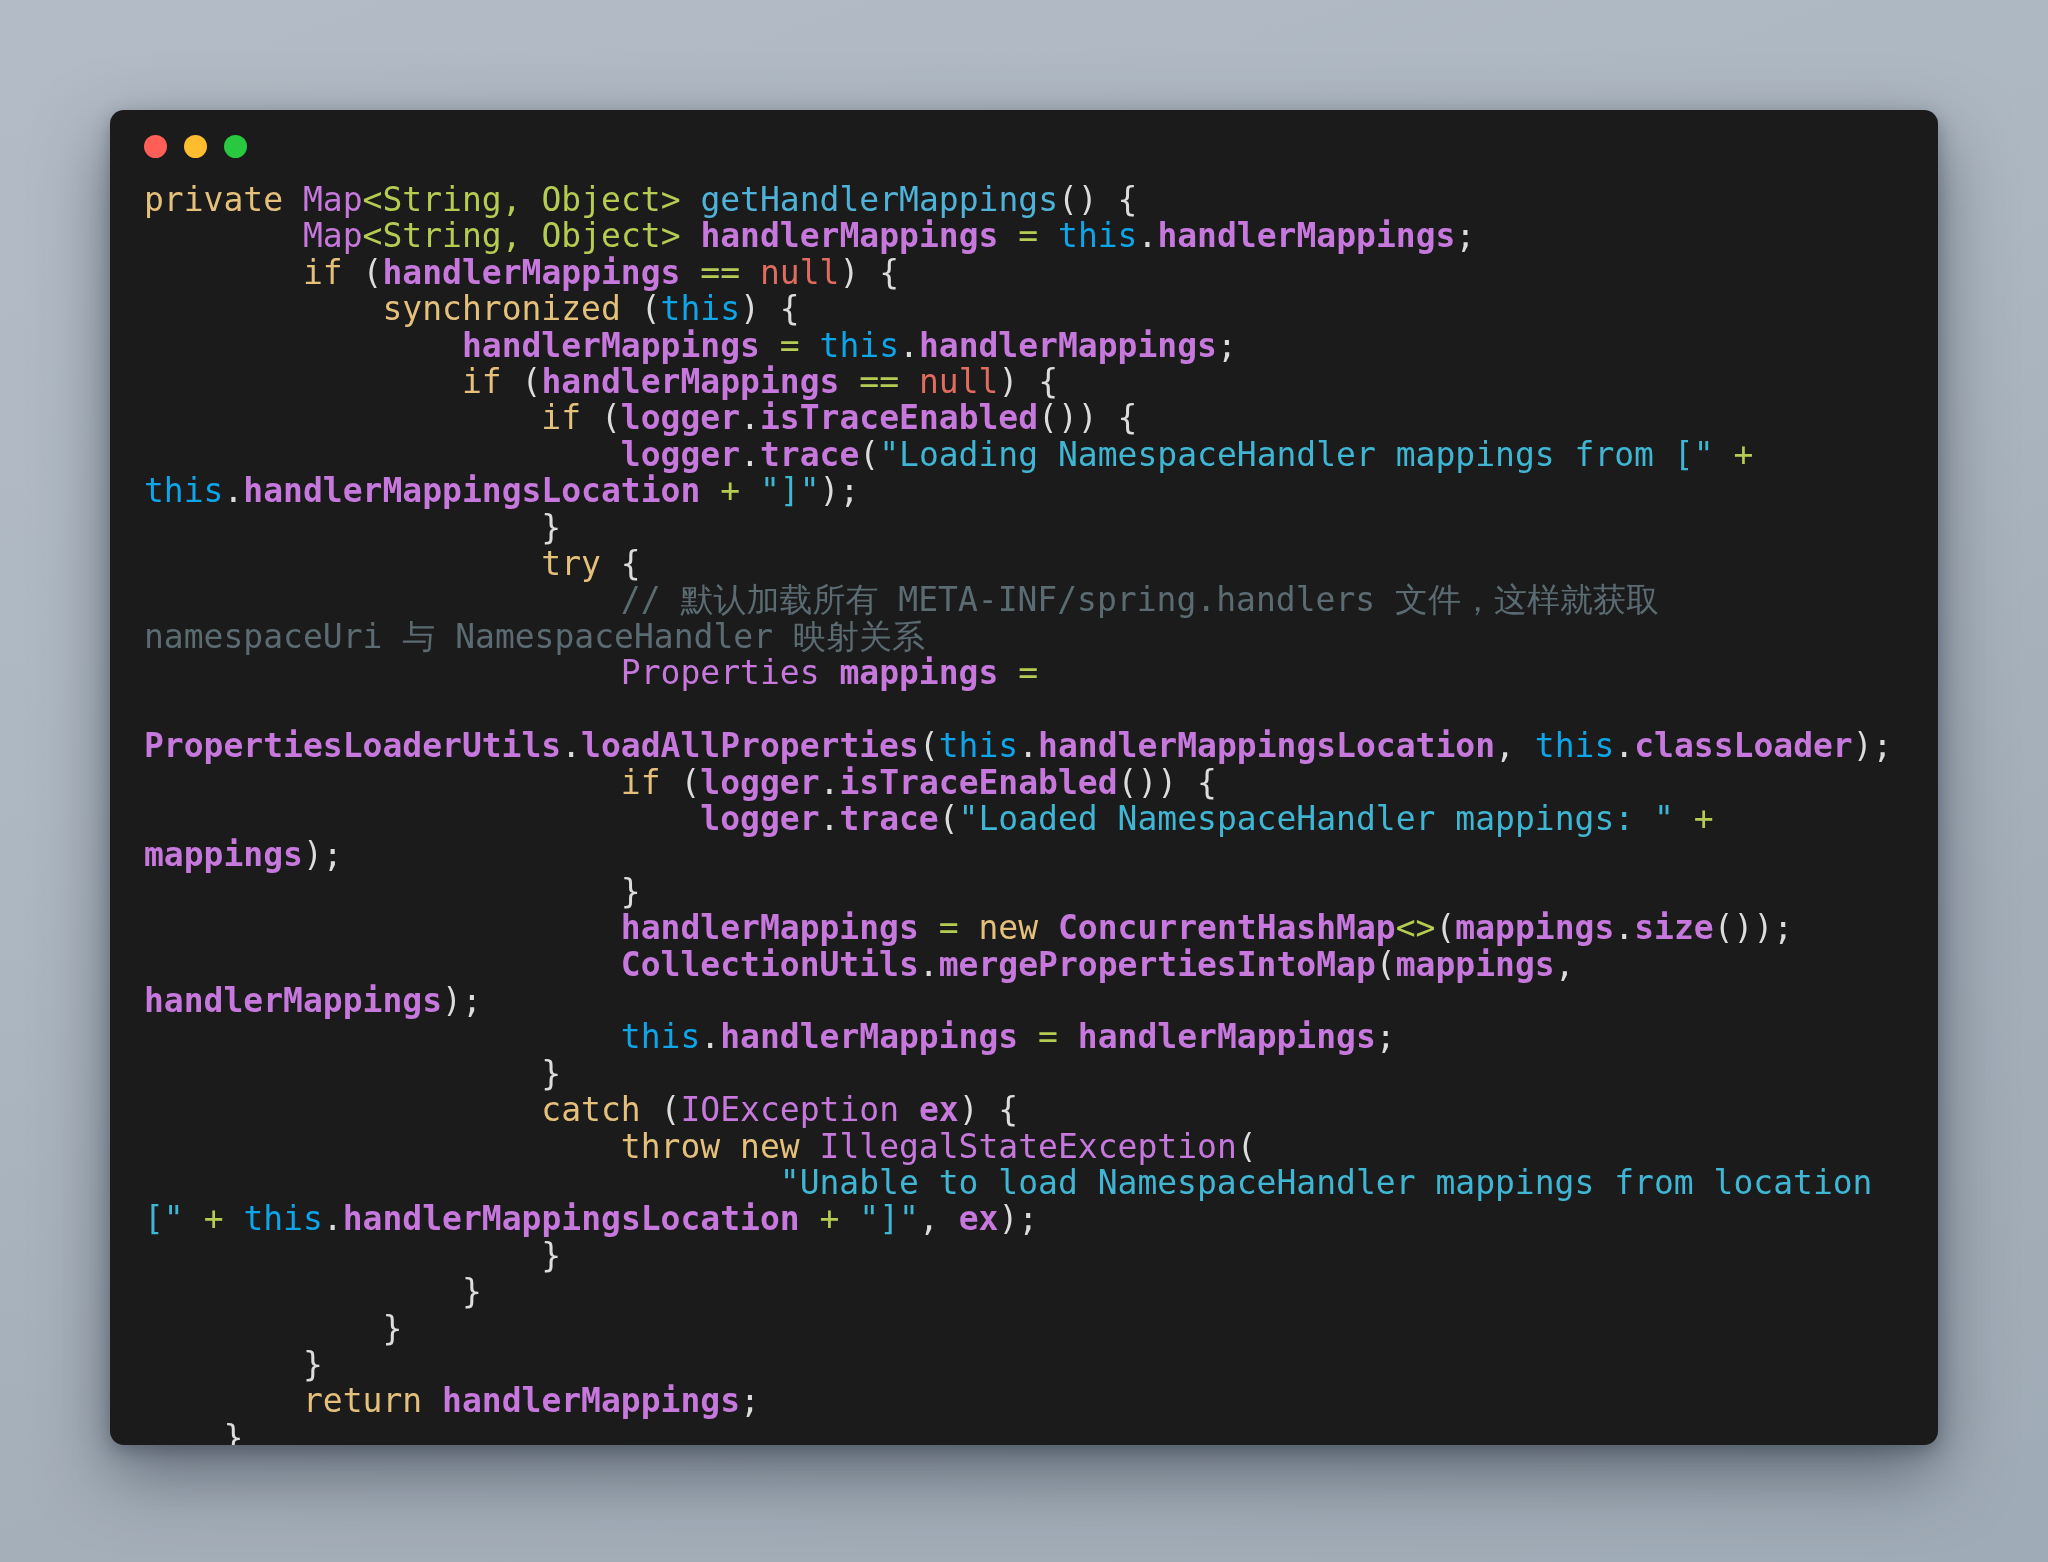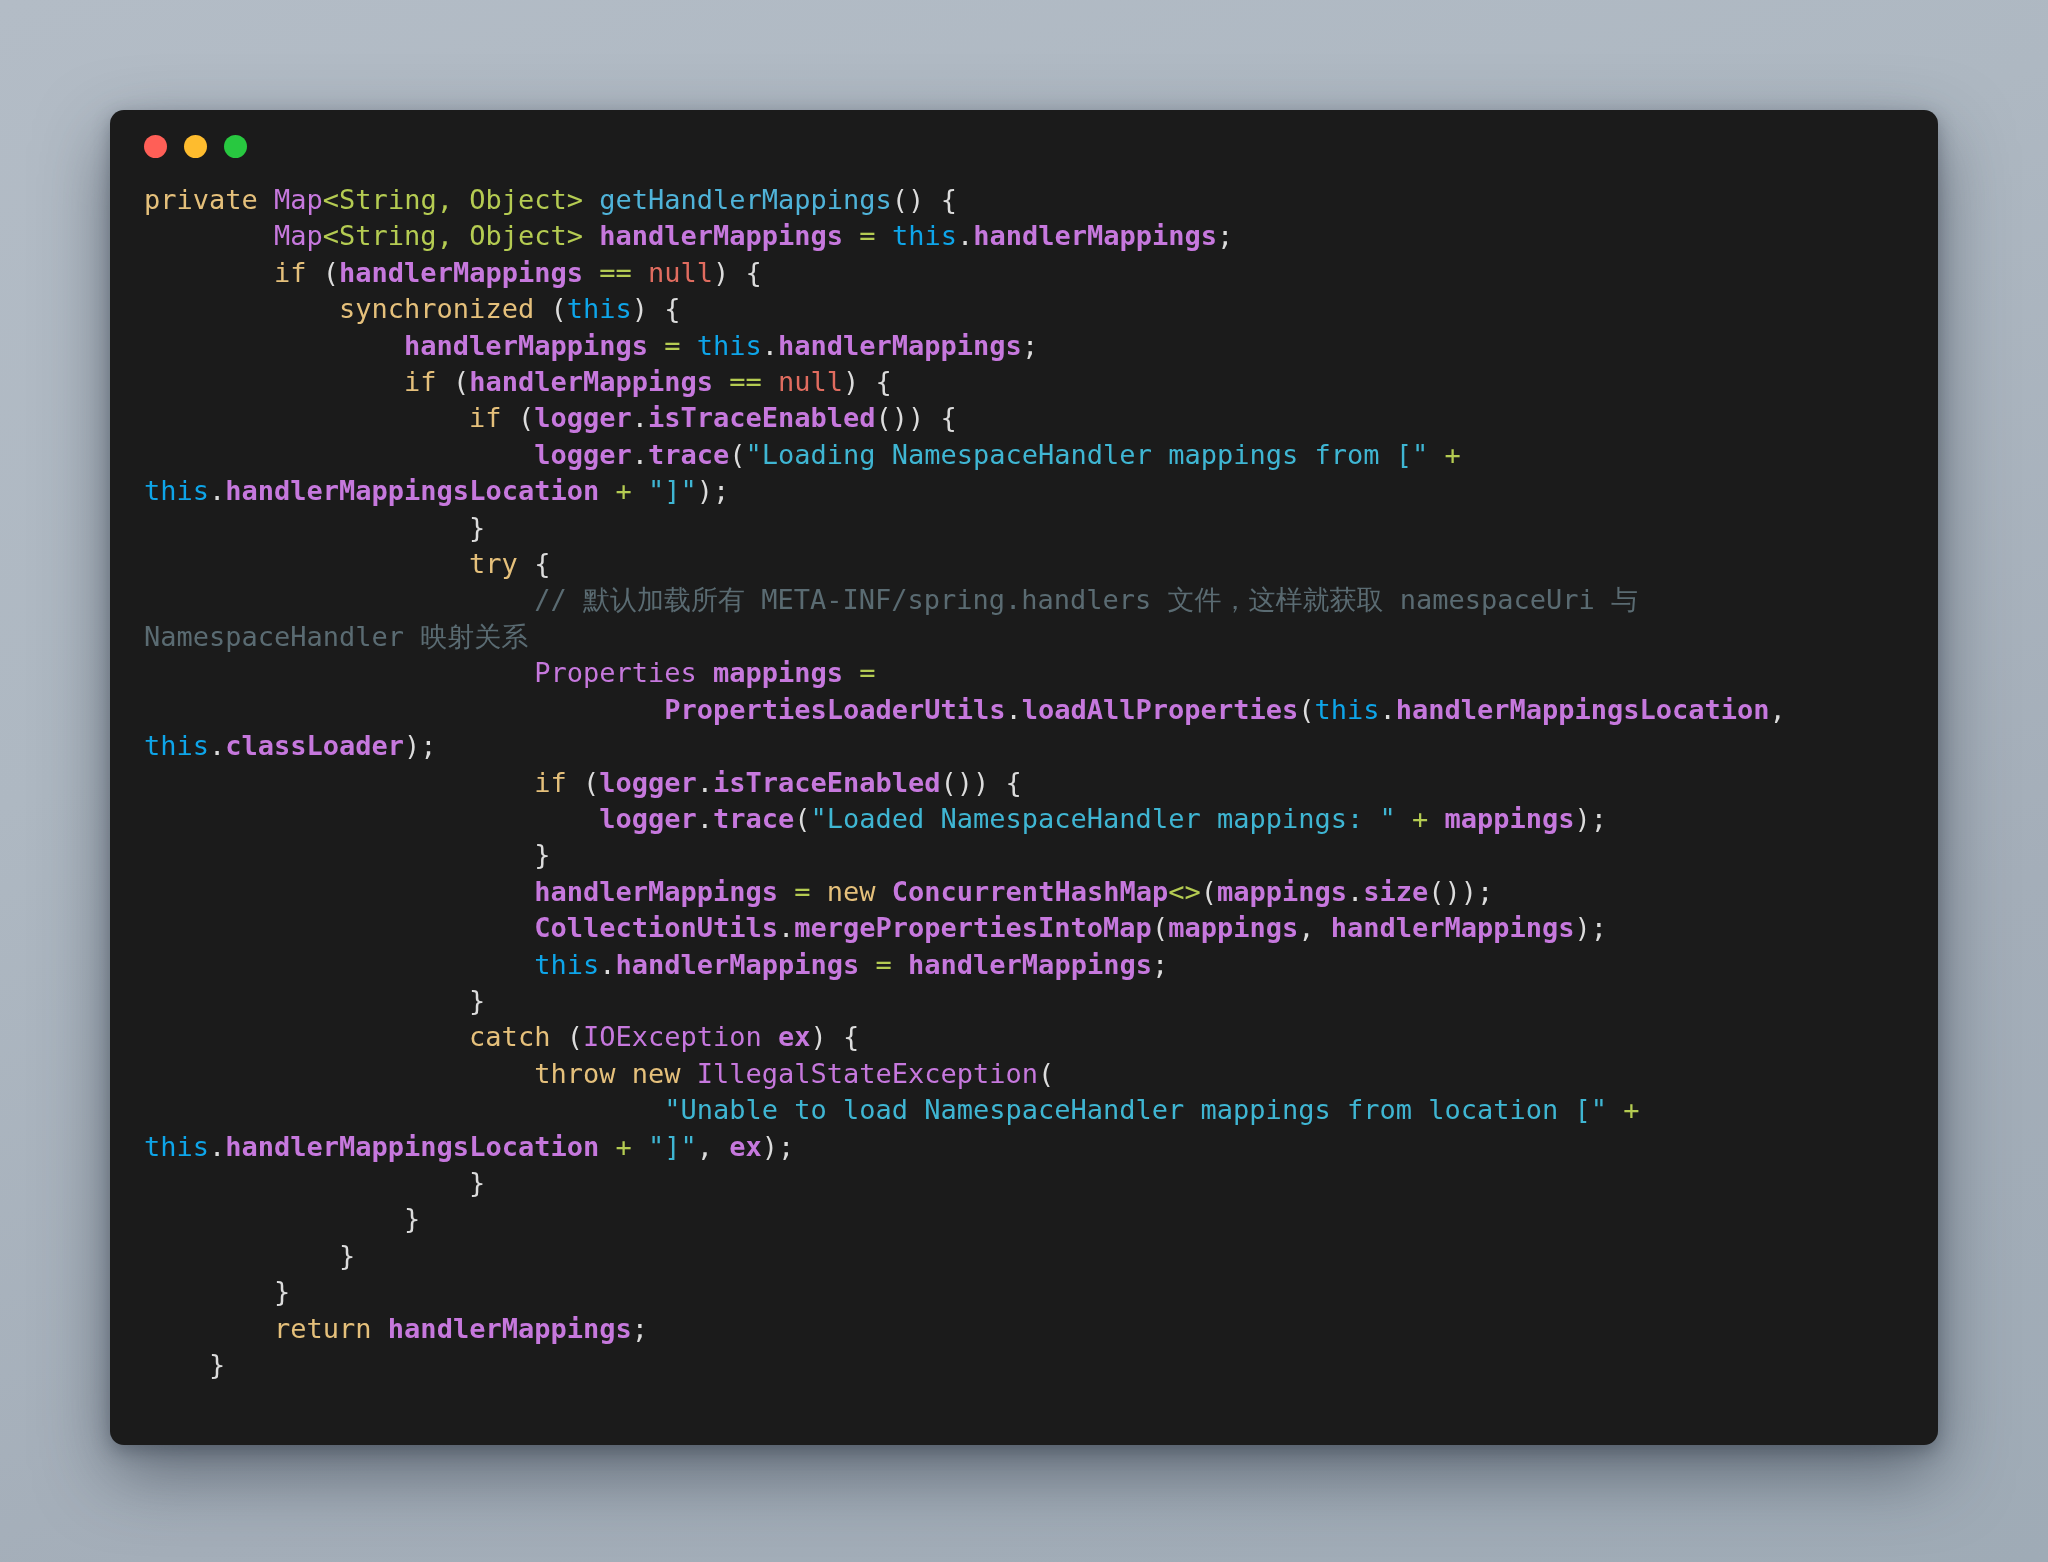--- a/index.html
+++ b/index.html
@@ -54,21 +54,21 @@
   .dot-min    { background: #febc2e; }
   .dot-max    { background: #28c840; }
 
   .code-body {
     padding: 0 34px 0 34px;
     box-sizing: border-box;
   }
   pre.code {
     margin: 0;
     font-family: "DejaVu Sans Mono", monospace;
-    font-size: 27px;
+    font-size: 33px;
     line-height: 36.4px;
     white-space: pre-wrap;
     word-break: break-word;
     color: #d4d4d4;
     letter-spacing: 0px;
     -webkit-font-smoothing: antialiased;
   }
   pre.code .line { display: block; min-height: 36.4px; }
 
   

